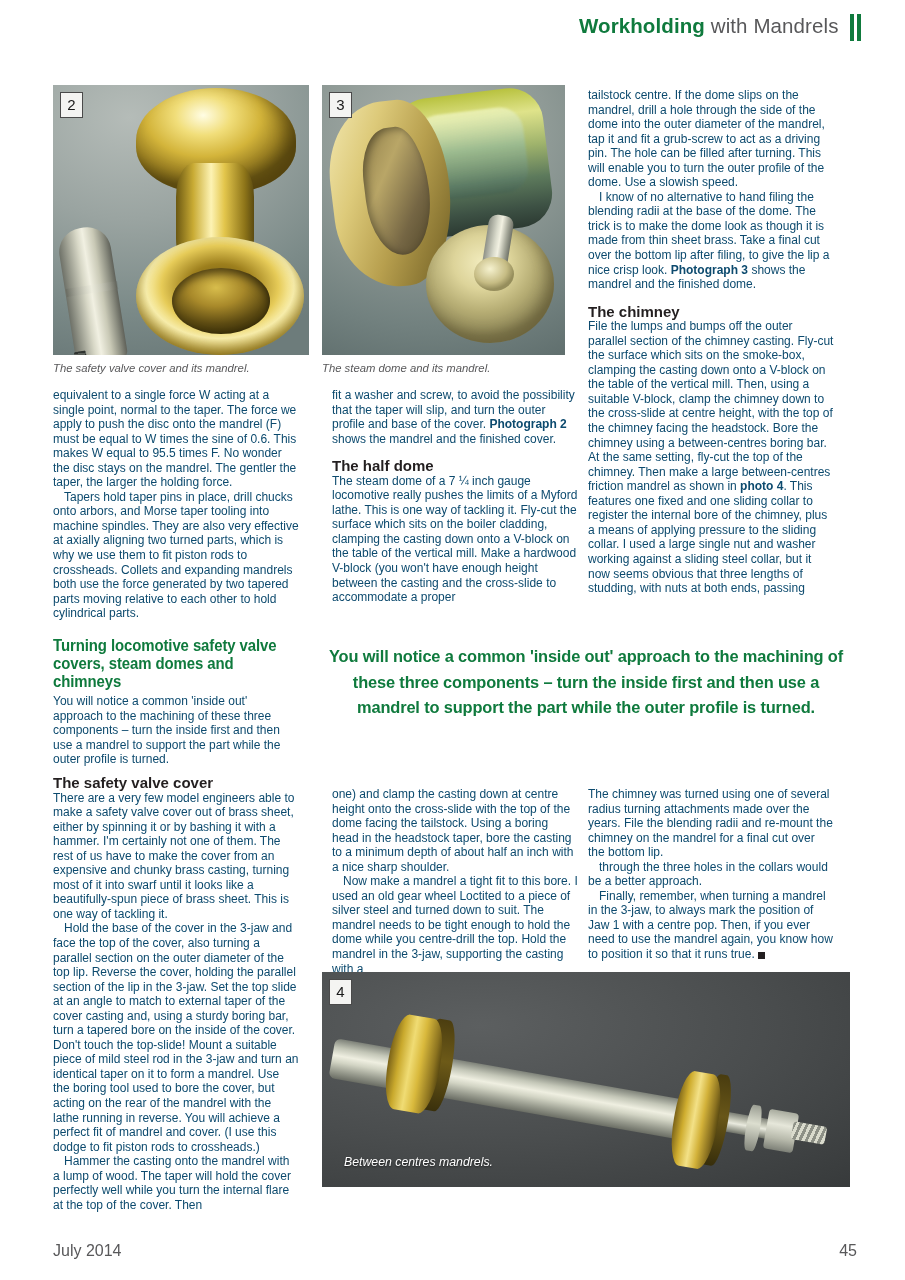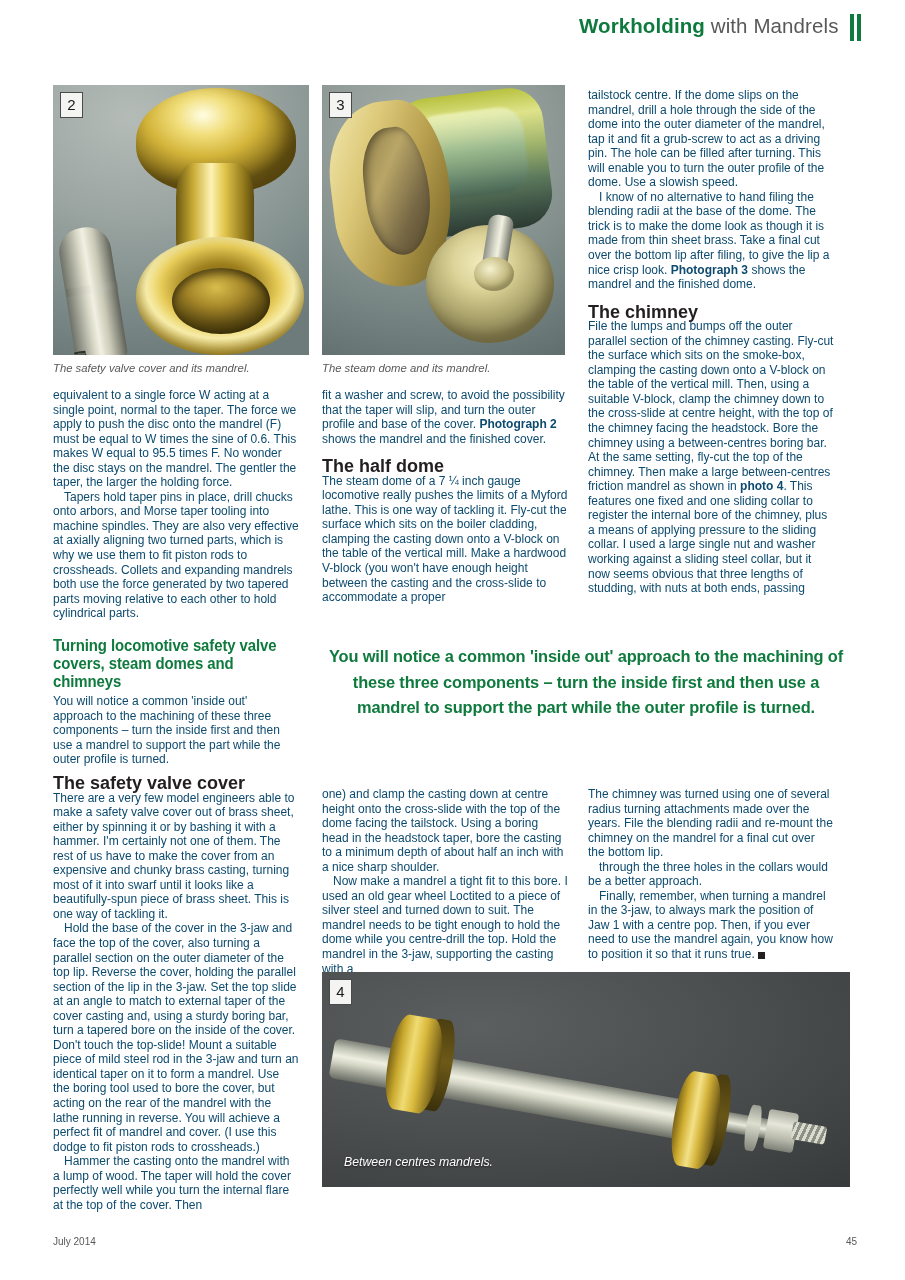--- a/index.html
+++ b/index.html
@@ -49,35 +49,35 @@
     height: 27px;
     background: #0f7a3d;
   }
 
   
   .col {
     position: absolute;
     width: 246px;
   }
   .col-1 { left: 53px; }
-  .col-2 { left: 322px; }
+  .col-2 { left: 332px; }
   .col-3 { left: 588px; }
 
   p.body {
     margin: 0;
     font-size: 12px;
     line-height: 14.55px;
     text-align: left;
     color: #0c4a6e;
   }
   p.body + p.body { text-indent: 11px; }
 
   .subhead {
     margin: 0;
-    font-size: 18px;
+    font-size: 15px;
     line-height: 14.55px;
     font-weight: bold;
     color: #231f20;
   }
   .gap-before { margin-top: 13px; }
   b.inline { font-weight: bold; }
 
   
   .photo {
     position: absolute;
@@ -350,22 +350,22 @@
     font-size: 16.4px;
     line-height: 25.5px;
     font-weight: bold;
     color: #0f7a3d;
     letter-spacing: -0.15px;
   }
 
   
   .footer-left, .footer-right {
     position: absolute;
-    bottom: 33px;
-    font-size: 10px;
+    bottom: 20px;
+    font-size: 16px;
     color: #58585a;
   }
   .footer-left  { left: 53px; }
   .footer-right { right: 48px; }
 
   .endmark {
     display: inline-block;
     width: 7px;
     height: 7px;
     background: #231f20;

